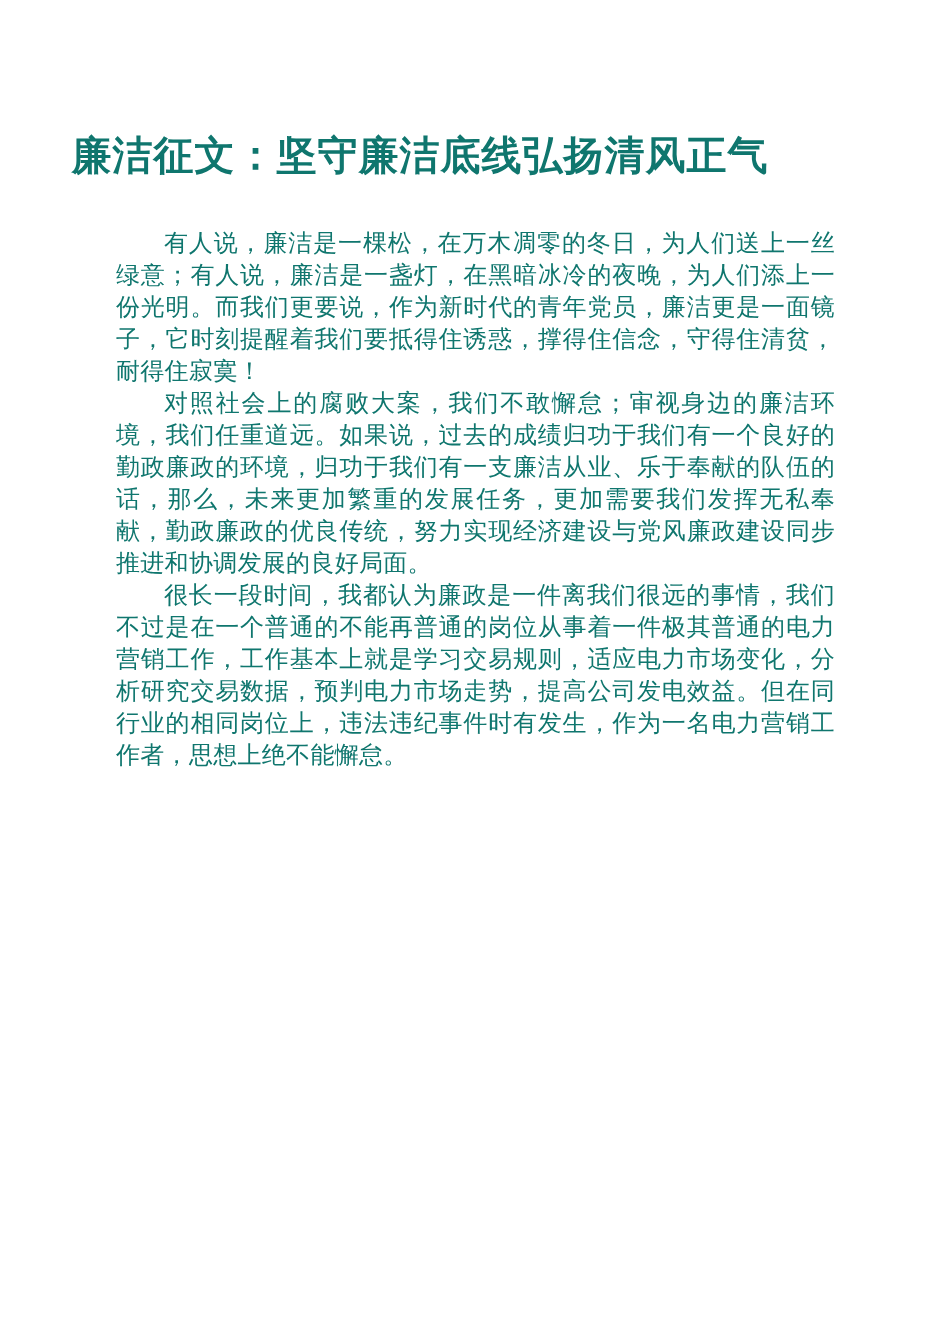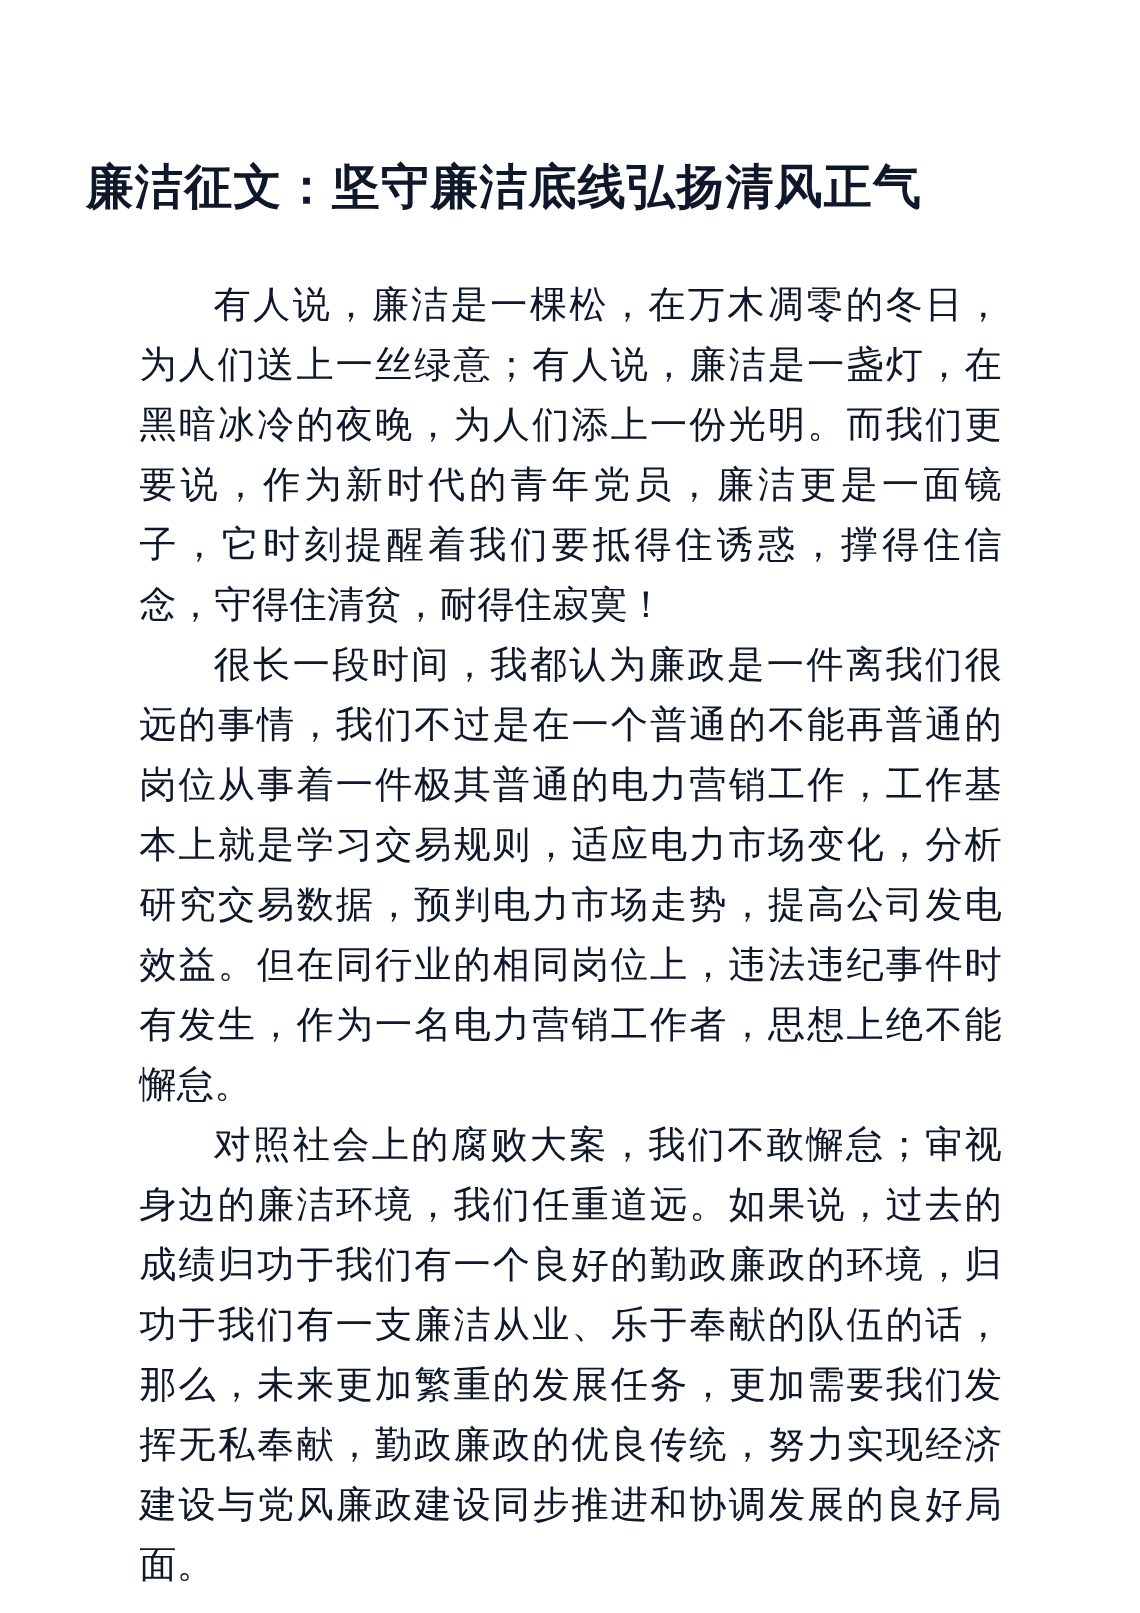--- a/index.html
+++ b/index.html
@@ -9,21 +9,21 @@
     body {
       width: 950px;
       height: 1344px;
       background: #ffffff;
     }
     .page {
       position: relative;
       width: 840px;
       height: 1344px;
       background: #ffffff;
-      color: #0f172a;
+      color: #0f766e;
       font-family: "Liberation Serif", serif;
       overflow: hidden;
     }
     .doc-title {
       position: absolute;
       top: 130px;
       left: 0;
       width: 100%;
       margin: 0;
       text-align: center;
@@ -33,33 +33,34 @@
       letter-spacing: 1px;
     }
     .doc-body {
       position: absolute;
       top: 229px;
       left: 116px;
       width: 719px;
     }
     .doc-body p {
       margin: 0;
-      font-size: 31px;
-      line-height: 50px;
+      font-size: 24px;
+      line-height: 32px;
       letter-spacing: 0.3px;
       text-align: justify;
       text-indent: 2em;
       font-weight: 400;
       word-break: break-all;
+      font-family: Liberation Mono, monospace;
     }
   </style>
 </head>
 <body>
 
 <div class="page">
   <h1 class="doc-title">廉洁征文：坚守廉洁底线弘扬清风正气</h1>
 
   <div class="doc-body">
     <p>有人说，廉洁是一棵松，在万木凋零的冬日，为人们送上一丝绿意；有人说，廉洁是一盏灯，在黑暗冰冷的夜晚，为人们添上一份光明。而我们更要说，作为新时代的青年党员，廉洁更是一面镜子，它时刻提醒着我们要抵得住诱惑，撑得住信念，守得住清贫，耐得住寂寞！</p>
+    <p>对照社会上的腐败大案，我们不敢懈怠；审视身边的廉洁环境，我们任重道远。如果说，过去的成绩归功于我们有一个良好的勤政廉政的环境，归功于我们有一支廉洁从业、乐于奉献的队伍的话，那么，未来更加繁重的发展任务，更加需要我们发挥无私奉献，勤政廉政的优良传统，努力实现经济建设与党风廉政建设同步推进和协调发展的良好局面。</p>
     <p>很长一段时间，我都认为廉政是一件离我们很远的事情，我们不过是在一个普通的不能再普通的岗位从事着一件极其普通的电力营销工作，工作基本上就是学习交易规则，适应电力市场变化，分析研究交易数据，预判电力市场走势，提高公司发电效益。但在同行业的相同岗位上，违法违纪事件时有发生，作为一名电力营销工作者，思想上绝不能懈怠。</p>
-    <p>对照社会上的腐败大案，我们不敢懈怠；审视身边的廉洁环境，我们任重道远。如果说，过去的成绩归功于我们有一个良好的勤政廉政的环境，归功于我们有一支廉洁从业、乐于奉献的队伍的话，那么，未来更加繁重的发展任务，更加需要我们发挥无私奉献，勤政廉政的优良传统，努力实现经济建设与党风廉政建设同步推进和协调发展的良好局面。</p>
   </div>
 </div>
 
 </body></html>

